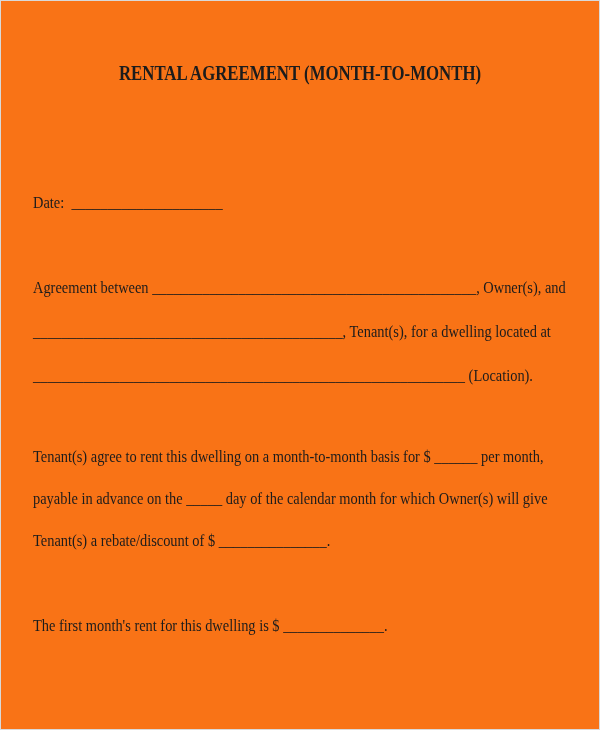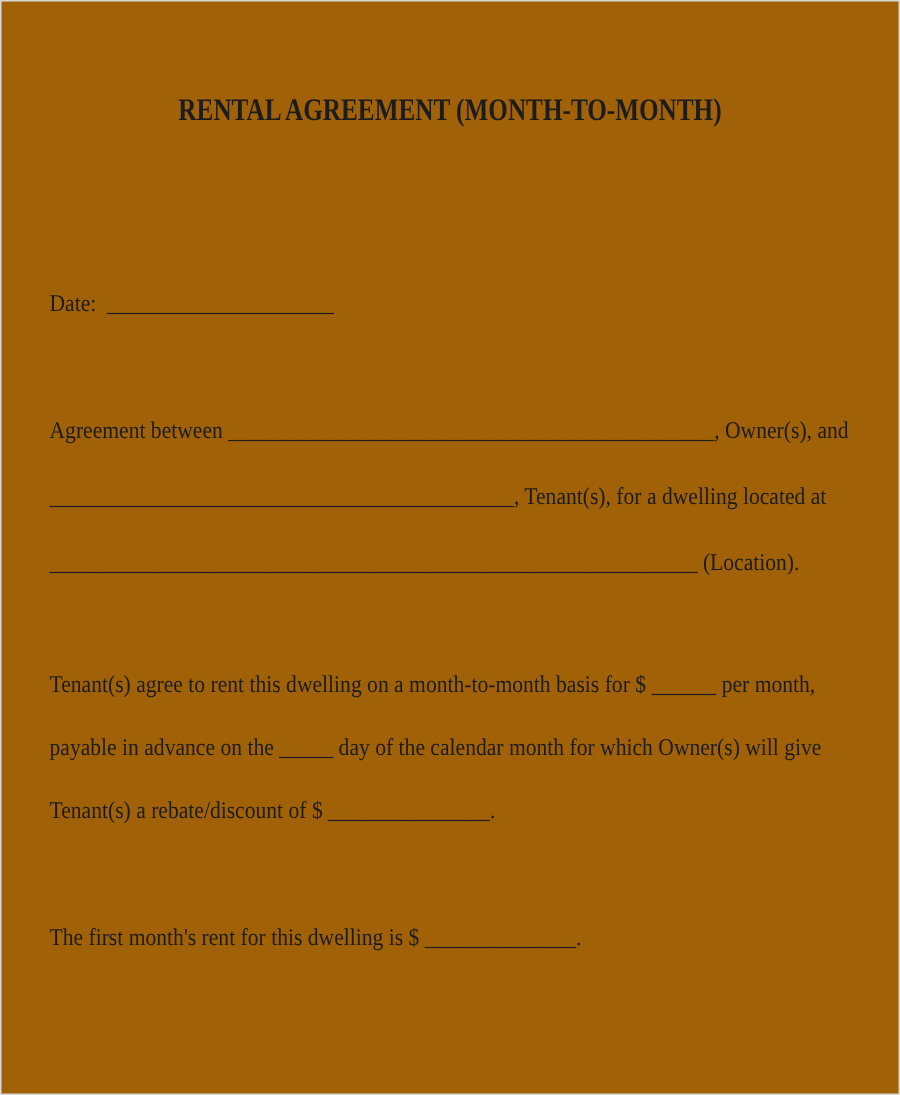--- a/index.html
+++ b/index.html
@@ -5,21 +5,21 @@
   html, body {
     margin: 0;
     padding: 0;
     background: #ffffff;
   }
   .page {
     position: relative;
     width: 600px;
     height: 730px;
     box-sizing: border-box;
-    background: #a16207;
+    background: #f97316;
     border: 1px solid #d9d9d9;
     overflow: hidden;
     font-family: "Liberation Serif", "DejaVu Serif", serif;
     color: #1c1c1c;
   }
   .title {
     position: absolute;
     top: 60px;
     left: 0;
     right: 0;

